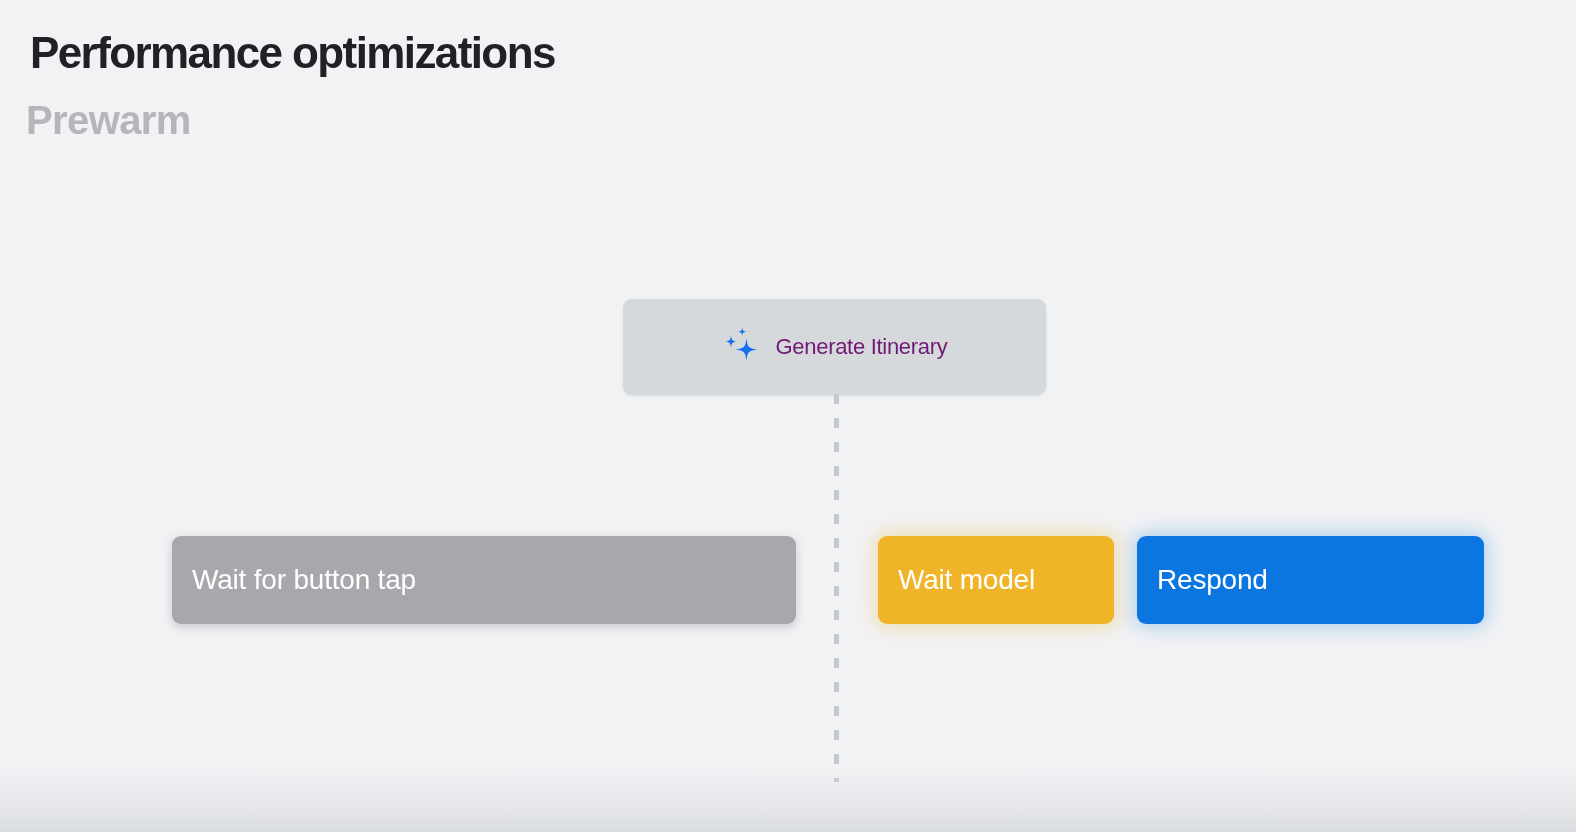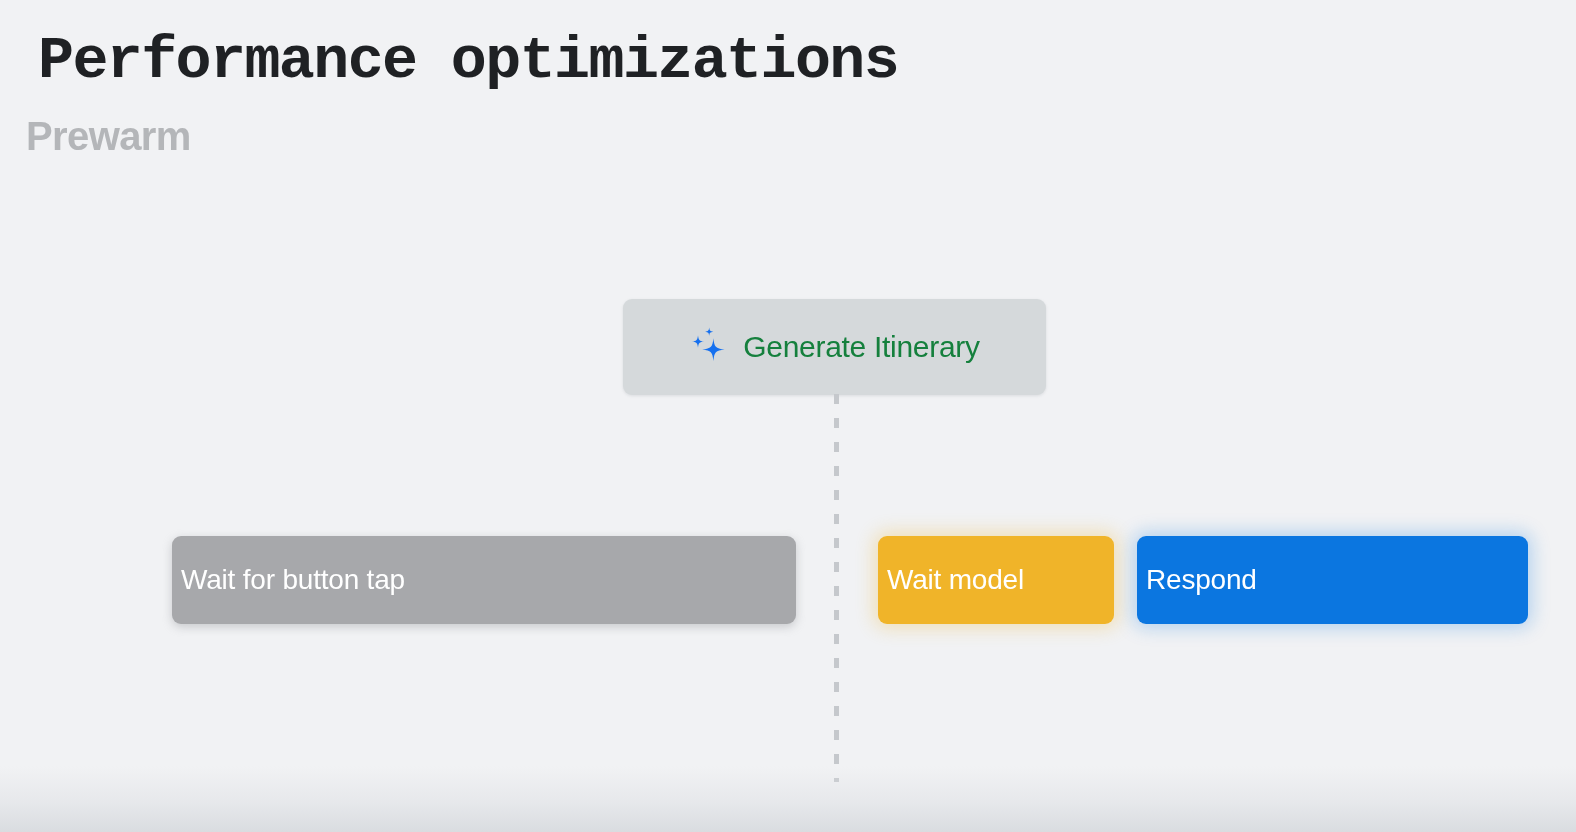--- a/index.html
+++ b/index.html
@@ -33,28 +33,27 @@
   }
 
   
   #heading {
     position: absolute;
     left: 26px;
     top: 14px;
     width: 1400px;
   }
   #page-title {
-    margin: 12px;
-    font-size: 60px;
+    margin: 4px;
+    font-size: 44px;
     line-height: 70px;
     font-weight: bold;
     letter-spacing: -1.6px;
     color: #1f2124;
     white-space: nowrap;
-    font-family: Liberation Mono, monospace;
   }
   #page-subtitle {
     margin: 0;
     padding-top: 4px;
     font-size: 40px;
     line-height: 48px;
     font-weight: bold;
     letter-spacing: -0.6px;
     color: #b4b6b9;
     white-space: nowrap;
@@ -92,37 +91,37 @@
     font-family: "Liberation Sans", sans-serif;
   }
   #generate-itinerary-button .sparkles-icon {
     display: block;
     width: 40px;
     height: 42px;
     flex: 0 0 auto;
     margin-top: 2px;
   }
   #generate-itinerary-label {
-    font-size: 30px;
+    font-size: 22px;
     line-height: 34px;
     letter-spacing: -0.3px;
-    color: #15803d;
+    color: #701a75;
     white-space: nowrap;
   }
 
   
   .phase-bar {
     position: absolute;
     top: 536px;
     height: 88px;
     border-radius: 9px;
     display: flex;
     align-items: center;
     box-sizing: border-box;
-    padding-left: 9px;
+    padding-left: 20px;
     cursor: pointer;
   }
   .phase-label {
     font-size: 28px;
     line-height: 32px;
     letter-spacing: -0.2px;
     color: #ffffff;
     white-space: nowrap;
   }
   #phase-wait {
@@ -132,21 +131,21 @@
     box-shadow: 0 3px 10px rgba(150,153,158,0.45);
   }
   #phase-load-model {
     left: 878px;
     width: 236px;
     background: #f0b429;
     box-shadow: 0 0 18px 4px rgba(240,180,41,0.30);
   }
   #phase-respond {
     left: 1137px;
-    width: 391px;
+    width: 347px;
     background: #0b76e0;
     box-shadow: 0 0 18px 4px rgba(11,118,224,0.26);
   }
 </style>
 </head>
 <body>
 
 <div id="slide">
 
   <div id="heading">

